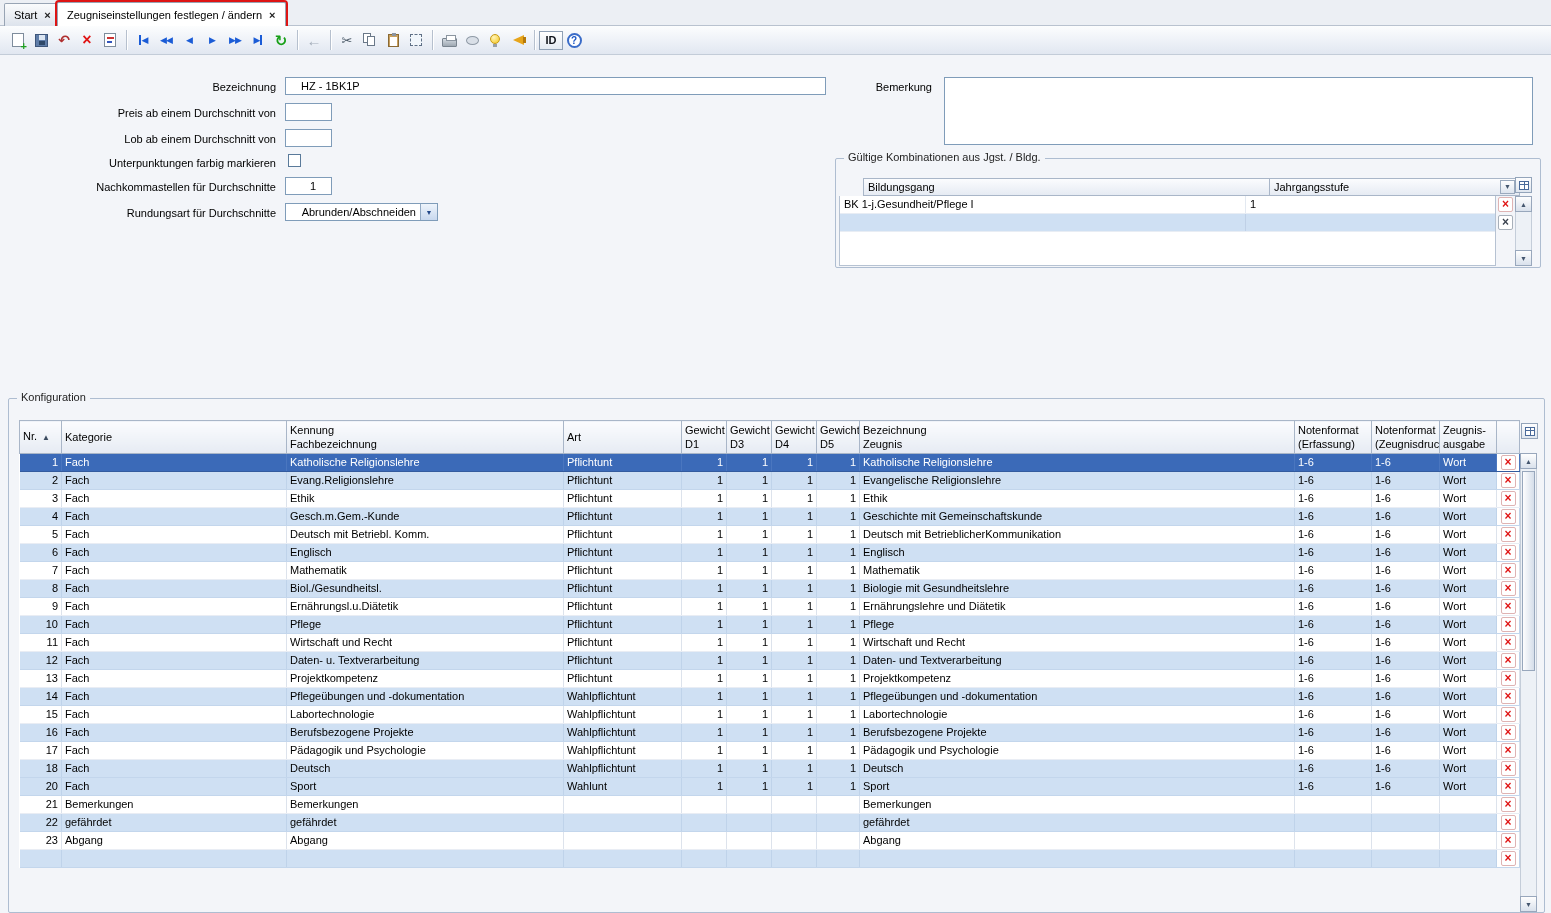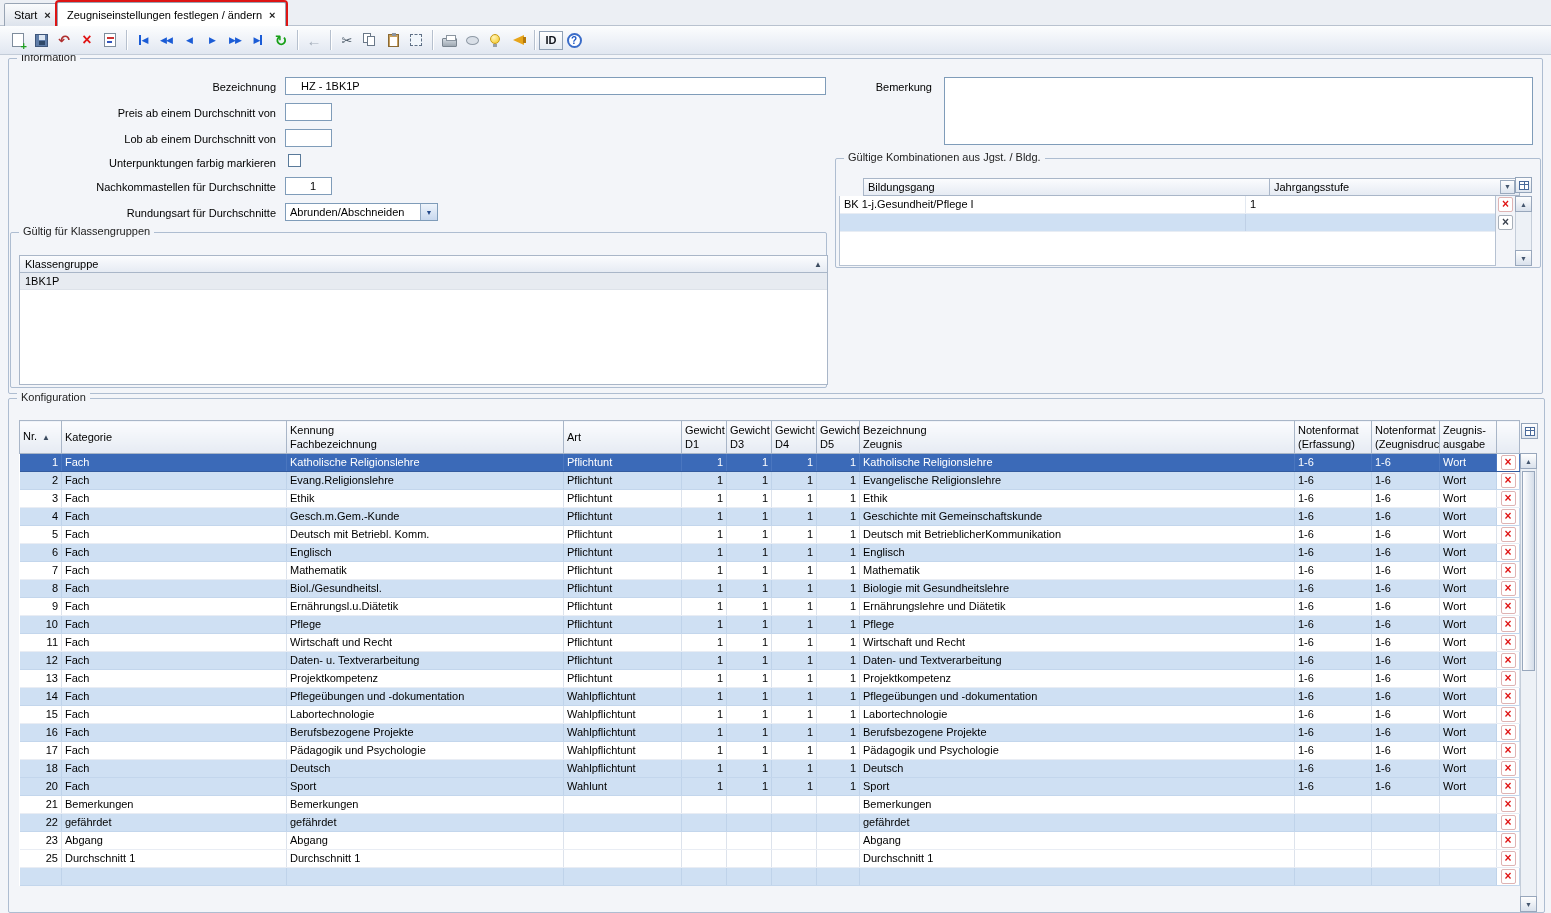--- a/index.html
+++ b/index.html
@@ -57,21 +57,21 @@
   
   .fs{position:absolute;border:1px solid #aebdd1;border-radius:2px;}
   .fs>.legend{position:absolute;top:-8px;left:8px;background:#f3f5f9;padding:0 4px;color:#1d1d1d;white-space:nowrap;z-index:3;}
 
   
   .flabel{position:absolute;width:210px;text-align:right;line-height:15px;z-index:4;}
   .tbox{position:absolute;border:1px solid #7f9cb9;background:#fff;height:18px;font:inherit;padding:1px 15px;z-index:4;}
   textarea.tbox{resize:none;}
   .cbox{position:absolute;width:13px;height:13px;background:#fff;border:1px solid #5a7a9a;z-index:4;}
   .combo{position:absolute;height:18px;border:1px solid #7f9cb9;background:#fff;display:flex;z-index:4;}
-  .combo .val{flex:1;padding:1px 4px;line-height:14px;white-space:nowrap;overflow:hidden;}
+  .combo .val{flex:1;padding:1px 4px;line-height:14px;white-space:nowrap;overflow:hidden;text-align:right;}
   .combo .dd{width:17px;background:linear-gradient(#eef4fb,#c8d8ee);border-left:1px solid #93aac4;display:flex;align-items:center;justify-content:center;color:#23498a;font-size:7px;}
 
   
   .gridbtn{position:absolute;width:17px;height:16px;border:1px solid #93a4ba;background:linear-gradient(#fdfdfe,#dfe6ef);
            display:flex;align-items:center;justify-content:center;z-index:5;}
   .gridglyph{width:10px;height:9px;border:1px solid #4a6a9a;position:relative;background:#fff;display:block;}
   .gridglyph:before{content:"";position:absolute;left:0;top:2px;right:0;height:1px;background:#4a6a9a;}
   .gridglyph:after{content:"";position:absolute;left:4px;top:0;bottom:0;width:1px;background:#4a6a9a;}
   .scrbtn{position:absolute;width:17px;height:16px;border:1px solid #98a7bc;background:linear-gradient(#fefefe,#d9e1ec);
           color:#44566e;font-size:7px;display:flex;align-items:center;justify-content:center;z-index:5;}
@@ -207,23 +207,20 @@
         <span class="tb-sep"></span>
         <span class="tb-btn icon-id">
           <span class="idbtn">ID</span>
         </span>
         <span class="tb-btn icon-help">
           <span class="helpc">?</span>
         </span>
       </span>
   </div>
 
-  <div class="fs" style="left:8px;top:58px;width:1535px;height:336px;">
-    <span class="legend">Information</span>
-  </div>
 
   <span class="flabel" style="left:66px;top:80px;">Bezeichnung</span>
   <input class="tbox" style="left: 285px; top: 77px; width: 541px;" value="HZ - 1BK1P">
 
   <span class="flabel" style="left:66px;top:106px;">Preis ab einem Durchschnitt von</span>
   <input class="tbox" style="left: 285px; top: 103px; width: 47px;" value="">
 
   <span class="flabel" style="left:66px;top:132px;">Lob ab einem Durchschnitt von</span>
   <input class="tbox" style="left: 285px; top: 129px; width: 47px;" value="">
 
@@ -264,30 +261,20 @@
         <span class="k-c2" style="border-left-color:#bfd0e6;"></span>
       </div>
     </div>
     <span class="delbtn" style="position:absolute;left:662px;top:38px;">×</span>
     <span class="delbtn gray" style="position:absolute;left:662px;top:56px;">×</span>
     <span class="scrtrack" style="left:679px;top:37px;height:70px;"></span>
     <span class="scrbtn" style="left:679px;top:37px;">▲</span>
     <span class="scrbtn" style="left:679px;top:91px;">▼</span>
   </div>
 
-  <div class="fs" style="left:10px;top:232px;width:817px;height:156px;background:#f3f5f9;">
-    <span class="legend">Gültig für Klassengruppen</span>
-    <div class="kg-box">
-      <div class="kg-head">
-        <span>Klassengruppe</span>
-        <span class="sortarrow">▲</span>
-      </div>
-      <div class="kg-row">1BK1P</div>
-    </div>
-  </div>
 
   <div class="fs" style="left:8px;top:398px;width:1537px;height:515px;">
     <span class="legend">Konfiguration</span>
     <span class="gridbtn" style="left:1512px;top:24px;">
         <span class="gridglyph"></span>
       </span>
 
     <table class="kf-table" style="width:1500px;">
       <colgroup>
         <col style="width:42px">
@@ -654,35 +641,20 @@
             <td class="num"></td>
             <td class="num"></td>
             <td class="num"></td>
             <td class="num"></td>
             <td>Abgang</td>
             <td></td>
             <td></td>
             <td></td>
             <td class="delcell"><span class="delbtn">×</span></td>
           </tr>
-          <tr>
-            <td class="num">25</td>
-            <td>Durchschnitt 1</td>
-            <td>Durchschnitt 1</td>
-            <td></td>
-            <td class="num"></td>
-            <td class="num"></td>
-            <td class="num"></td>
-            <td class="num"></td>
-            <td>Durchschnitt 1</td>
-            <td></td>
-            <td></td>
-            <td></td>
-            <td class="delcell"><span class="delbtn">×</span></td>
-          </tr>
           <tr class="alt">
             <td></td>
             <td></td>
             <td></td>
             <td></td>
             <td></td>
             <td></td>
             <td></td>
             <td></td>
             <td></td>

